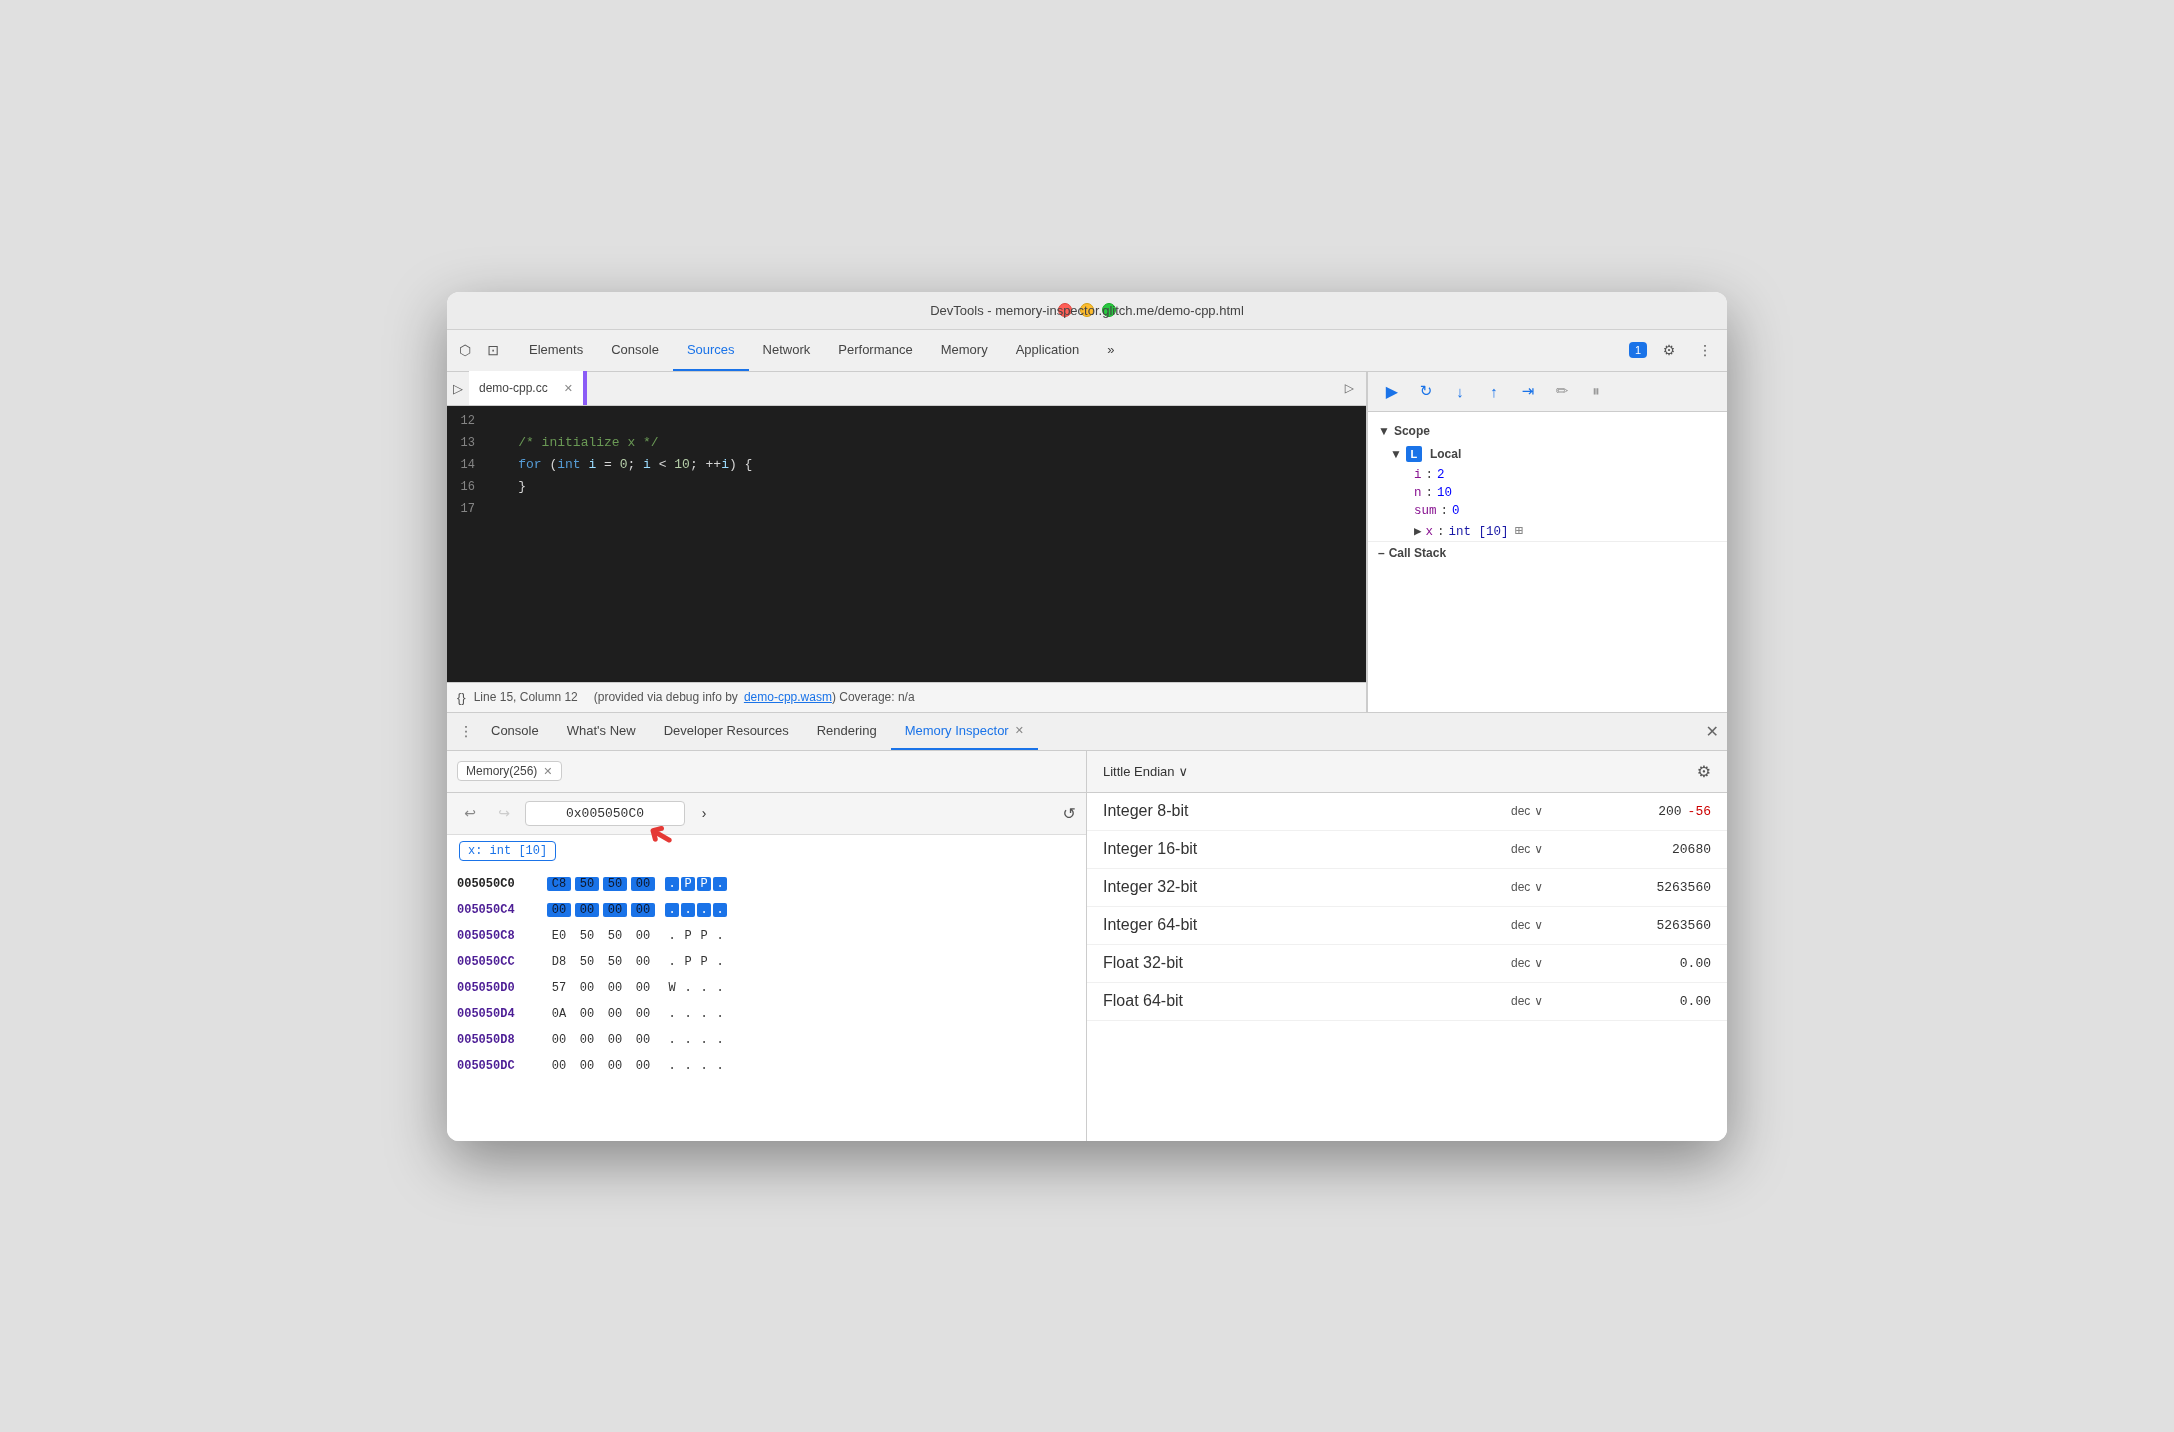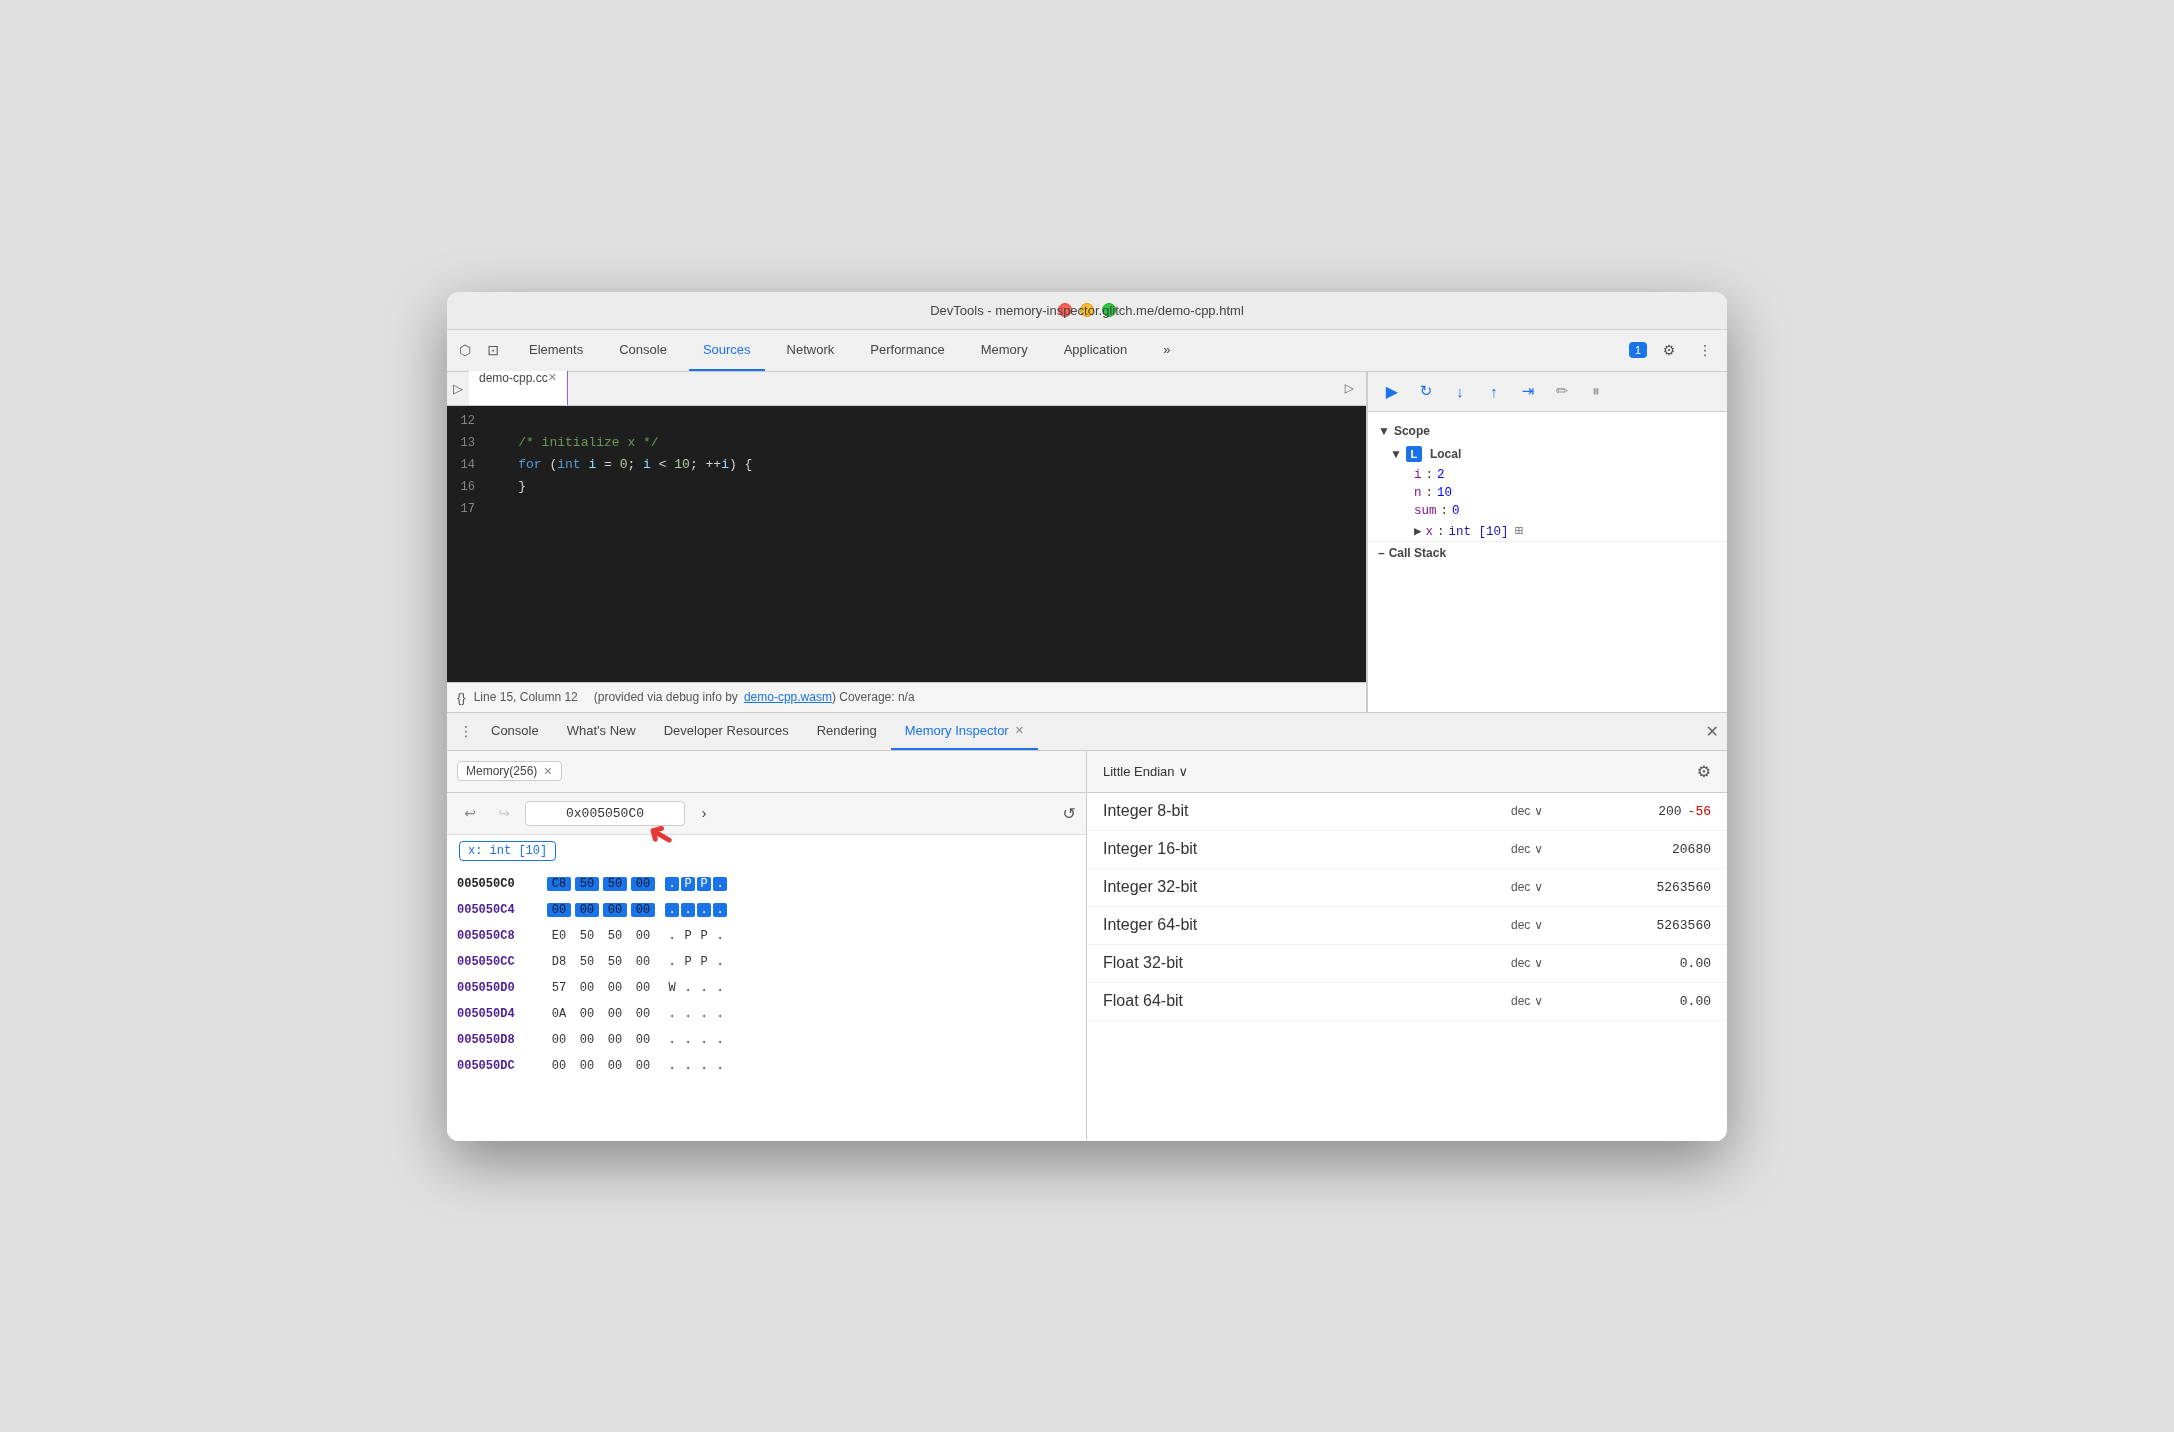--- a/index.html
+++ b/index.html
@@ -70,21 +70,21 @@
       align-items: center;
       justify-content: center;
       color: #555;
       cursor: pointer;
       font-size: 14px;
     }
     .devtools-tabs .tabs-list {
       display: flex;
       align-items: flex-end;
       flex: 1;
-      gap: 8px;
+      gap: 0;
     }
     .devtools-tabs .tab-item {
       padding: 0 14px;
       height: 42px;
       display: flex;
       align-items: center;
       font-size: 13px;
       color: #444;
       cursor: pointer;
       border-bottom: 2px solid transparent;
@@ -132,28 +132,29 @@
     .file-tabs {
       background: #f0f0f0;
       border-bottom: 1px solid #ccc;
       display: flex;
       align-items: center;
       height: 34px;
       padding: 0 6px;
     }
     .file-tab {
       display: flex;
-      gap: 0;
+      align-items: center;
+      gap: 16px;
       padding: 0 10px;
       height: 34px;
       font-size: 12px;
       color: #444;
       cursor: pointer;
       background: #fff;
-      border-right: 1px solid #8b5cf6;
+      border-right: 4px solid #8b5cf6;
     }
     .file-tab-close {
       font-size: 11px;
       color: #888;
       cursor: pointer;
     }
     .file-tab-arrow {
       margin-left: auto;
       margin-right: 6px;
       font-size: 12px;

